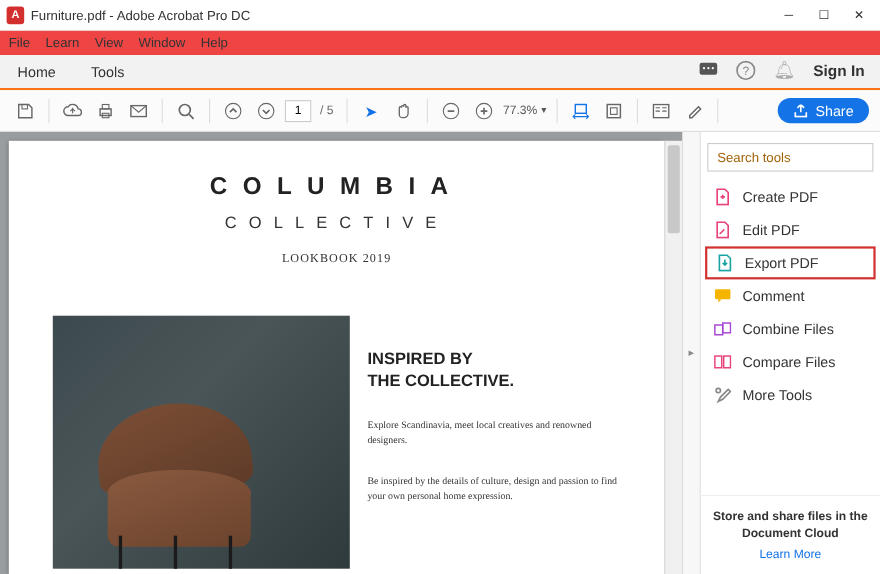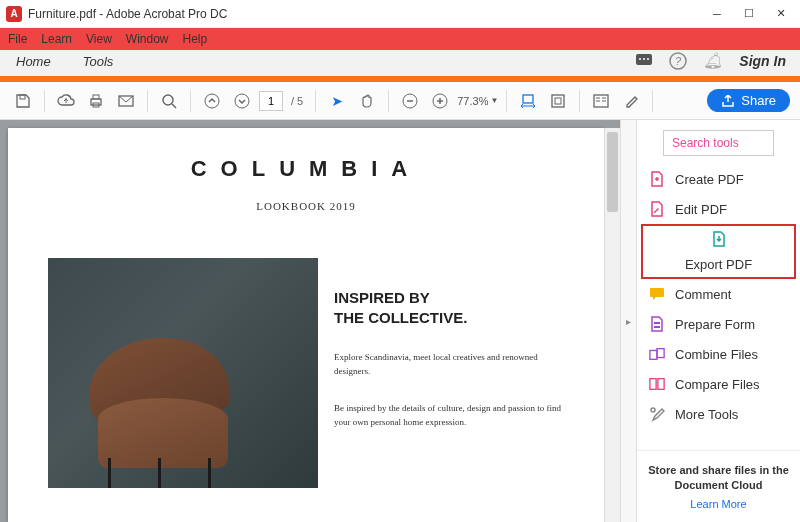--- a/index.html
+++ b/index.html
@@ -6,21 +6,21 @@
 body { width: 800px; height: 522px; background: #fff; overflow: hidden; }
 
 .titlebar { height: 28px; display: flex; align-items: center; padding: 0 6px; background: #fff; border-bottom: 1px solid #eee; }
 .titlebar .app-icon { width: 16px; height: 16px; background: #d32f2f; border-radius: 3px; margin-right: 6px; display:flex; align-items:center; justify-content:center; color:#fff; font-size:10px; font-weight:bold;}
 .titlebar .title { font-size: 12px; color: #333; flex: 1; }
 .winctrls { display: flex; gap: 18px; margin-right: 6px; }
 .winctrls div { width: 14px; height: 14px; display: flex; align-items: center; justify-content: center; font-size: 11px; color: #333; }
 
 .menubar { height: 22px; display: flex; align-items: center; gap: 14px; padding: 0 8px; font-size: 12px; color: #333; background: #ef4444; }
 
-.tabbar { height: 32px; background: #f2f2f2; display: flex; align-items: flex-end; border-bottom: 6px solid #f97316; font-style: italic; }
+.tabbar { height: 32px; background: #f2f2f2; display: flex; align-items: flex-end; border-bottom: 2px solid #f97316; }
 .tabbar .navtab { padding: 8px 16px 7px; font-size: 13px; color: #333; }
 .tabbar .activetab { background: #fff; border-top: 1px solid #ccc; border-left: 1px solid #ccc; border-right: 1px solid #ccc; display: flex; align-items: center; gap: 30px; padding: 7px 12px 7px 16px; border-radius: 2px 2px 0 0; }
 .tabbar .activetab .close { font-size: 13px; color: #888; }
 .tabbar .spacer { flex: 1; }
 .tabbar .rbtns { display: flex; align-items: center; gap: 16px; padding: 0 14px 6px 0; color: #666; }
 .signin { font-size: 14px; font-weight: 600; color: #333; }
 
 .toolbar { height: 38px; background: #fbfbfb; border-bottom: 1px solid #ddd; display: flex; align-items: center; padding: 0 10px; gap: 4px; }
 .toolbar .tbtn { width: 26px; height: 26px; display: flex; align-items: center; justify-content: center; color: #555; font-size: 14px; border-radius:3px; }
 .toolbar .sep { width: 1px; height: 22px; background: #ddd; margin: 0 4px; }
@@ -43,24 +43,24 @@
 .chair .back { position:absolute; bottom:90px; left:10px; width:140px; height:80px; background:linear-gradient(160deg,#7d4f36,#5e3b28); border-radius:60% 60% 20% 20% / 80% 80% 20% 20%; transform:rotate(-5deg);}
 .chair .leg { position:absolute; width:3px; height:50px; background:#1a1a1a; bottom:0;}
 .copy { flex:1; padding-top: 30px; }
 .copy h3 { font-size: 15px; font-weight: 700; color: #222; line-height: 1.3; }
 .copy p { font-size: 9px; color: #333; margin-top: 24px; line-height: 1.5; font-family: Liberation Serif, serif;}
 
 .vscroll { width:16px; background:#f0f0f0; border-left:1px solid #ddd; position:relative;}
 .vscroll .thumb { position:absolute; top:4px; left:2px; right:2px; height:80px; background:#c8c8c8; border-radius:2px;}
 .panel-toggle { width: 16px; background: #f7f7f7; border-left: 1px solid #ddd; display: flex; align-items: center; justify-content: center; color: #888; font-size:10px;}
 .sidepanel { width: 164px; background: #fff; border-left: 1px solid #ddd; display: flex; flex-direction: column; }
-.search-tools { margin: 10px 26px 8px; padding: 5px 8px; border: 1px solid #ccc; font-size: 12px; color: #ec4899; }
+.search-tools { margin: 10px 6px 8px; padding: 5px 8px; border: 1px solid #ccc; font-size: 12px; color: #a16207; }
 .tool-list { flex: 1; }
 .tool-item { display: flex; align-items: center; gap: 10px; padding: 7px 12px; font-size: 13px; color: #333; }
-.tool-item.hl { border: 2px solid #d32f2f; margin: 0 4px; padding: 5px 8px; flex-direction: column;}
+.tool-item.hl { border: 2px solid #d32f2f; margin: 0 4px; padding: 5px 8px;}
 .ticon { width: 16px; height: 16px; display:flex; align-items:center; justify-content:center; font-size:14px;}
 .promo { border-top: 1px solid #eee; padding: 12px 10px; text-align: center; }
 .promo .pt { font-size: 11px; font-weight: 600; color: #333; line-height:1.3;}
 .promo .pl { font-size: 11px; color: #1473e6; margin-top: 6px; }
 svg { display:block; }
 </style>
 </head>
 <body>
 
 <div class="titlebar">
@@ -214,20 +214,21 @@
         <path d="M7 1v6M4 3l3-3 3 3M2 7v4h10V7" fill="none" stroke="#fff" stroke-width="1.5"></path>
       </svg>
     <span>Share</span>
   </div>
 </div>
 
 <div class="main">
   <div class="doc">
     <div class="page">
       <div class="brand-row">COLUMBIA</div>
+      <div class="brand-sub">COLLECTIVE</div>
       <div class="lookbook">LOOKBOOK 2019</div>
       <div class="spread">
         <div class="photo">
           <div class="chair">
             <div class="back"></div>
             <div class="seat"></div>
             <div class="leg" style="left:30px"></div>
             <div class="leg" style="left:80px"></div>
             <div class="leg" style="left:130px"></div>
           </div>
@@ -279,30 +280,20 @@
           <span class="ticon">
             <svg width="16" height="14" viewBox="0 0 16 14">
               <rect x="1" y="1" width="14" height="9" rx="1" fill="#f5b400"></rect>
               <path d="M4 10l0 3 3-3" fill="#f5b400"></path>
             </svg>
           </span>
           <span>Comment</span>
         </div>
         <div class="tool-item">
           <span class="ticon">
-            <svg width="16" height="16" viewBox="0 0 16 16">
-              <path d="M3 1h7l3 3v11H3z" fill="none" stroke="#a646d4" stroke-width="1.5"></path>
-              <rect x="5" y="6" width="6" height="2" fill="#a646d4"></rect>
-              <rect x="5" y="10" width="6" height="2" fill="#a646d4"></rect>
-            </svg>
-          </span>
-          <span>Prepare Form</span>
-        </div>
-        <div class="tool-item">
-          <span class="ticon">
             <svg width="18" height="14" viewBox="0 0 18 14">
               <rect x="1" y="3" width="8" height="10" fill="none" stroke="#a646d4" stroke-width="1.5"></rect>
               <rect x="9" y="1" width="8" height="10" fill="none" stroke="#a646d4" stroke-width="1.5"></rect>
             </svg>
           </span>
           <span>Combine Files</span>
         </div>
         <div class="tool-item">
           <span class="ticon">
             <svg width="18" height="14" viewBox="0 0 18 14">

